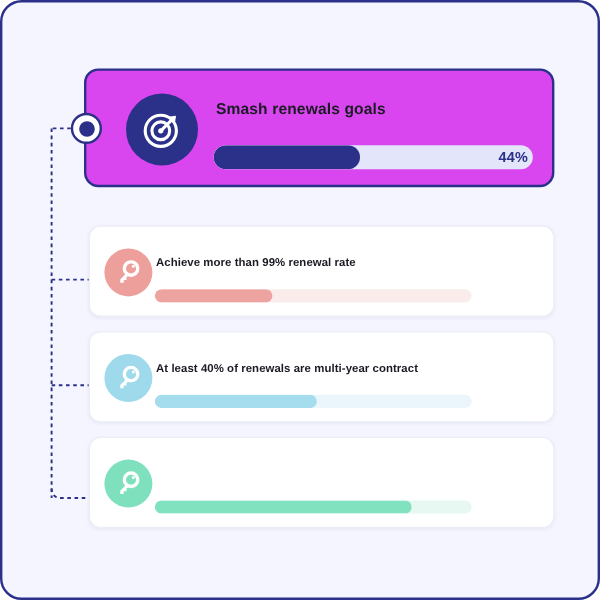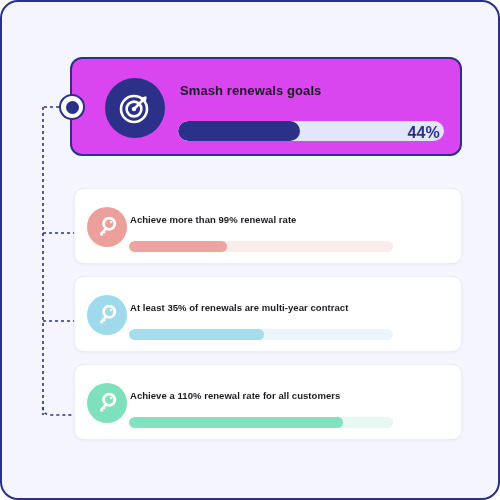--- a/index.html
+++ b/index.html
@@ -66,21 +66,21 @@
     position:absolute;left:106px;top:62px;
     width:266px;height:20px;border-radius:10px;
     background:#e3e6fb;
     overflow:hidden;
   }
   .goal-fill{
     height:100%;border-radius:10px;background:#2b3189;
   }
   .goal-pct{
     position:absolute;right:20px;top:65px;
-    font-size:16px;font-weight:bold;color:#2b3189;
+    font-size:12px;font-weight:bold;color:#2b3189;
     letter-spacing:.2px;
   }
 
   
   .kr-card{
     position:absolute;
     left:72px;width:388px;height:76px;
     box-sizing:border-box;
     background:#ffffff;
     border:1px solid #eceef5;
@@ -162,33 +162,32 @@
         </div>
       </div>
       <div class="kr-card" style="top: 274px;">
         <div class="kr-icon" style="background: rgb(159, 217, 236);">
           <svg width="22" height="22" viewBox="0 0 22 22" xmlns="http://www.w3.org/2000/svg">
             <circle cx="13.2" cy="7.8" r="5.6" fill="none" stroke="#ffffff" stroke-width="2.8"></circle>
             <circle cx="15.1" cy="5.9" r="1.25" fill="#ffffff"></circle>
             <path d="M9.5,11.6 L4.2,16.9 L4.2,19.6 L7.1,19.6 L7.1,17.3 L9.4,17.3 L9.4,15.1 L11.6,13.4 Z" fill="#ffffff"></path>
           </svg>
         </div>
-        <div class="kr-label">At least 35% of renewals are multi-year contract</div>
+        <div class="kr-label">At least 40% of renewals are multi-year contract</div>
         <div class="kr-track" style="background: rgb(234, 246, 251);">
           <div class="kr-fill" style="width: 51%; background: rgb(165, 220, 238);"></div>
         </div>
       </div>
       <div class="kr-card" style="top: 362px;">
         <div class="kr-icon" style="background: rgb(127, 224, 189);">
           <svg width="22" height="22" viewBox="0 0 22 22" xmlns="http://www.w3.org/2000/svg">
             <circle cx="13.2" cy="7.8" r="5.6" fill="none" stroke="#ffffff" stroke-width="2.8"></circle>
             <circle cx="15.1" cy="5.9" r="1.25" fill="#ffffff"></circle>
             <path d="M9.5,11.6 L4.2,16.9 L4.2,19.6 L7.1,19.6 L7.1,17.3 L9.4,17.3 L9.4,15.1 L11.6,13.4 Z" fill="#ffffff"></path>
           </svg>
         </div>
-        <div class="kr-label">Achieve a 110% renewal rate for all customers</div>
         <div class="kr-track" style="background: rgb(230, 248, 241);">
           <div class="kr-fill" style="width: 81%; background: rgb(129, 226, 191);"></div>
         </div>
       </div>
     </div>
 
 </div>
 
 </body></html>

